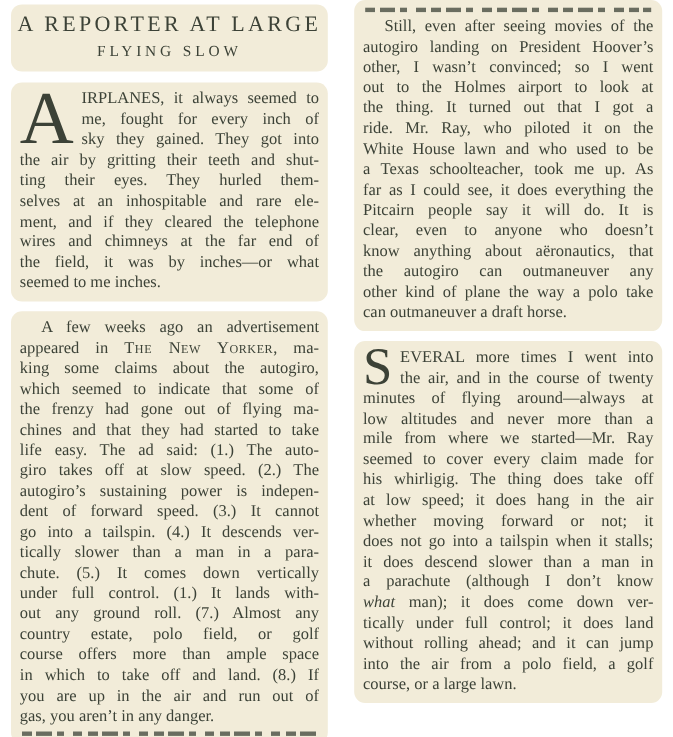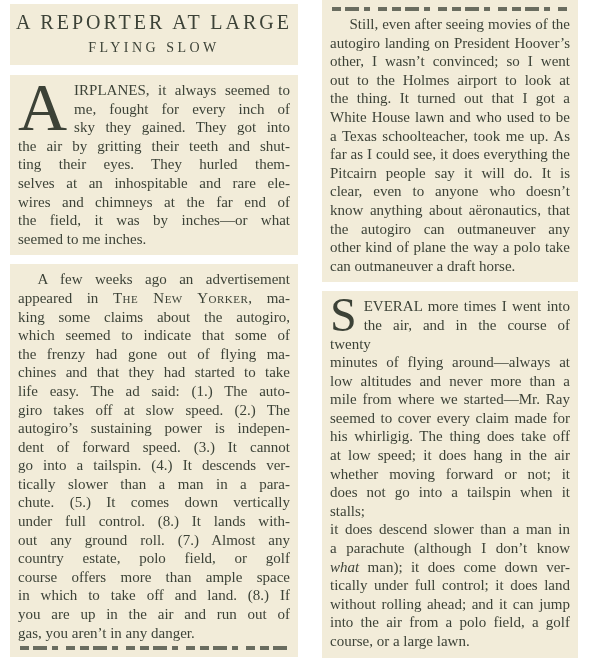--- a/index.html
+++ b/index.html
@@ -12,23 +12,23 @@
   .page{
     position:relative;
     width:612px;height:670px;
     background:var(--paper);
     overflow:hidden;
     font-family:"Liberation Serif","DejaVu Serif",serif;
     color:var(--ink);
   }
   .col{position:absolute;}
   .col-left{left:10px;top:4px;width:288px;}
-  .col-right{left:322px;top:0;width:256px;}
+  .col-right{left:322px;top:0;width:280px;}
   .gen{display:contents;}
-  .block{background:var(--block_bg);}
+  .block{background:var(--block_bg);border-radius:10px;}
   .masthead{text-align:center;padding:7px 2px 9px;margin-bottom:10px;}
   .title{
     margin:0;font-weight:normal;
     font-size:20px;line-height:1.15;
     letter-spacing:3px;white-space:nowrap;
   }
   .subtitle{
     margin:6px 0 0;font-weight:normal;
     font-size:14px;letter-spacing:3.5px;
   }
@@ -77,55 +77,57 @@
       <h2 class="subtitle">FLYING SLOW</h2>
     </div>
     <div class="gen"><div class="block para">
           <span class="dropcap">A</span>
           <div class="line"><span>IRPLANES, it always seemed to</span></div>
           <div class="line"><span>me, fought for every inch of</span></div>
           <div class="line"><span>sky they gained.  They got into</span></div>
           <div class="line"><span>the air by gritting their teeth and shut-</span></div>
           <div class="line"><span>ting their eyes.  They hurled them-</span></div>
           <div class="line"><span>selves at an inhospitable and rare ele-</span></div>
+          <div class="line"><span>ment, and if they cleared the telephone</span></div>
           <div class="line"><span>wires and chimneys at the far end of</span></div>
           <div class="line"><span>the field, it was by inches—or what</span></div>
           <div class="line last"><span>seemed to me inches.</span></div>
         </div><div class="block para">
           <div class="line indent"><span>A few weeks ago an advertisement</span></div>
           <div class="line"><span>appeared in </span><span class="smallcaps">The New Yorker</span><span>, ma-</span></div>
           <div class="line"><span>king some claims about the autogiro,</span></div>
           <div class="line"><span>which seemed to indicate that some of</span></div>
           <div class="line"><span>the frenzy had gone out of flying ma-</span></div>
           <div class="line"><span>chines and that they had started to take</span></div>
           <div class="line"><span>life easy.  The ad said: (1.) The auto-</span></div>
           <div class="line"><span>giro takes off at slow speed. (2.) The</span></div>
           <div class="line"><span>autogiro’s sustaining power is indepen-</span></div>
           <div class="line"><span>dent of forward speed. (3.) It cannot</span></div>
           <div class="line"><span>go into a tailspin. (4.) It descends ver-</span></div>
           <div class="line"><span>tically slower than a man in a para-</span></div>
           <div class="line"><span>chute. (5.) It comes down vertically</span></div>
-          <div class="line"><span>under full control. (8.) It lands with-</span></div>
+          <div class="line"><span>under full control. (1.) It lands with-</span></div>
           <div class="line"><span>out any ground roll. (7.) Almost any</span></div>
           <div class="line"><span>country estate, polo field, or golf</span></div>
           <div class="line"><span>course offers more than ample space</span></div>
           <div class="line"><span>in which to take off and land. (8.) If</span></div>
           <div class="line"><span>you are up in the air and run out of</span></div>
           <div class="line last"><span>gas, you aren’t in any danger.</span></div>
           <div class="cutline bottom"></div>
         </div></div>
   </div>
   <div class="col col-right">
     <div class="gen"><div class="block para">
           <div class="cutline"></div>
           <div class="line indent"><span>Still, even after seeing movies of the</span></div>
           <div class="line"><span>autogiro landing on President Hoover’s</span></div>
           <div class="line"><span>other, I wasn’t convinced; so I went</span></div>
           <div class="line"><span>out to the Holmes airport to look at</span></div>
           <div class="line"><span>the thing.  It turned out that I got a</span></div>
+          <div class="line"><span>ride.  Mr. Ray, who piloted it on the</span></div>
           <div class="line"><span>White House lawn and who used to be</span></div>
           <div class="line"><span>a Texas schoolteacher, took me up.  As</span></div>
           <div class="line"><span>far as I could see, it does everything the</span></div>
           <div class="line"><span>Pitcairn people say it will do.  It is</span></div>
           <div class="line"><span>clear, even to anyone who doesn’t</span></div>
           <div class="line"><span>know anything about aëronautics, that</span></div>
           <div class="line"><span>the autogiro can outmaneuver any</span></div>
           <div class="line"><span>other kind of plane the way a polo take</span></div>
           <div class="line last"><span>can outmaneuver a draft horse.</span></div>
         </div><div class="block para right-rule">

